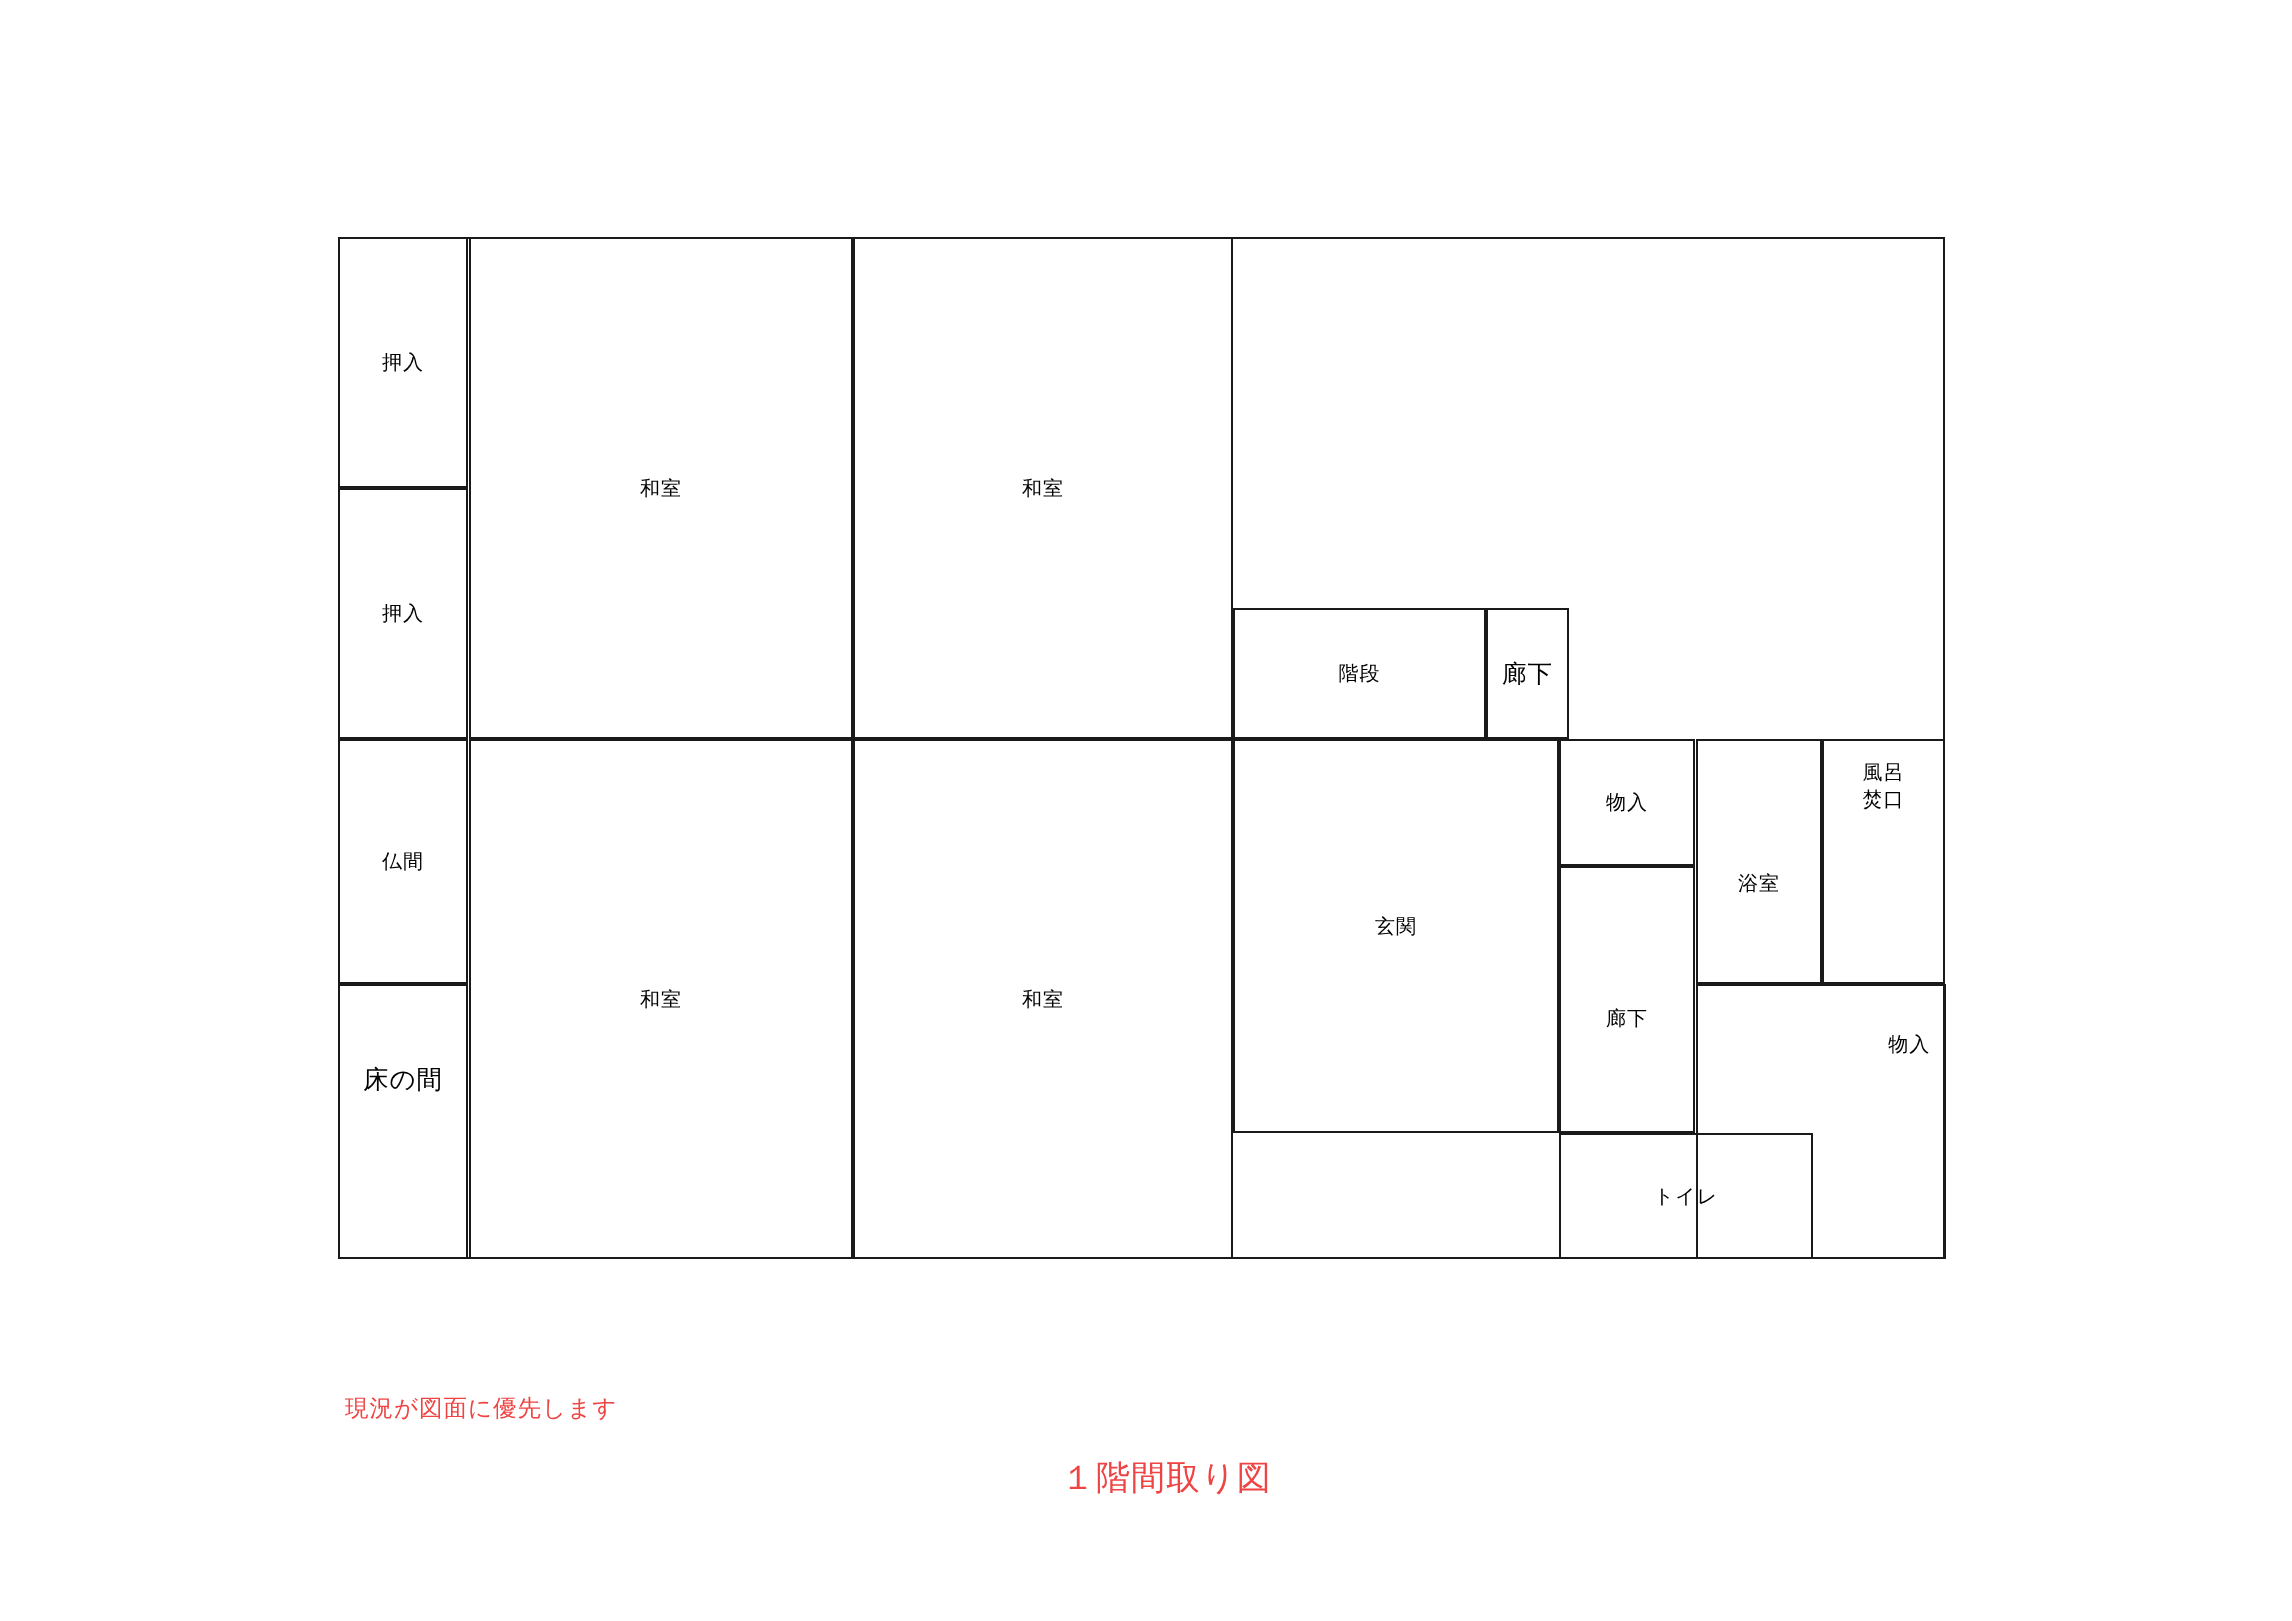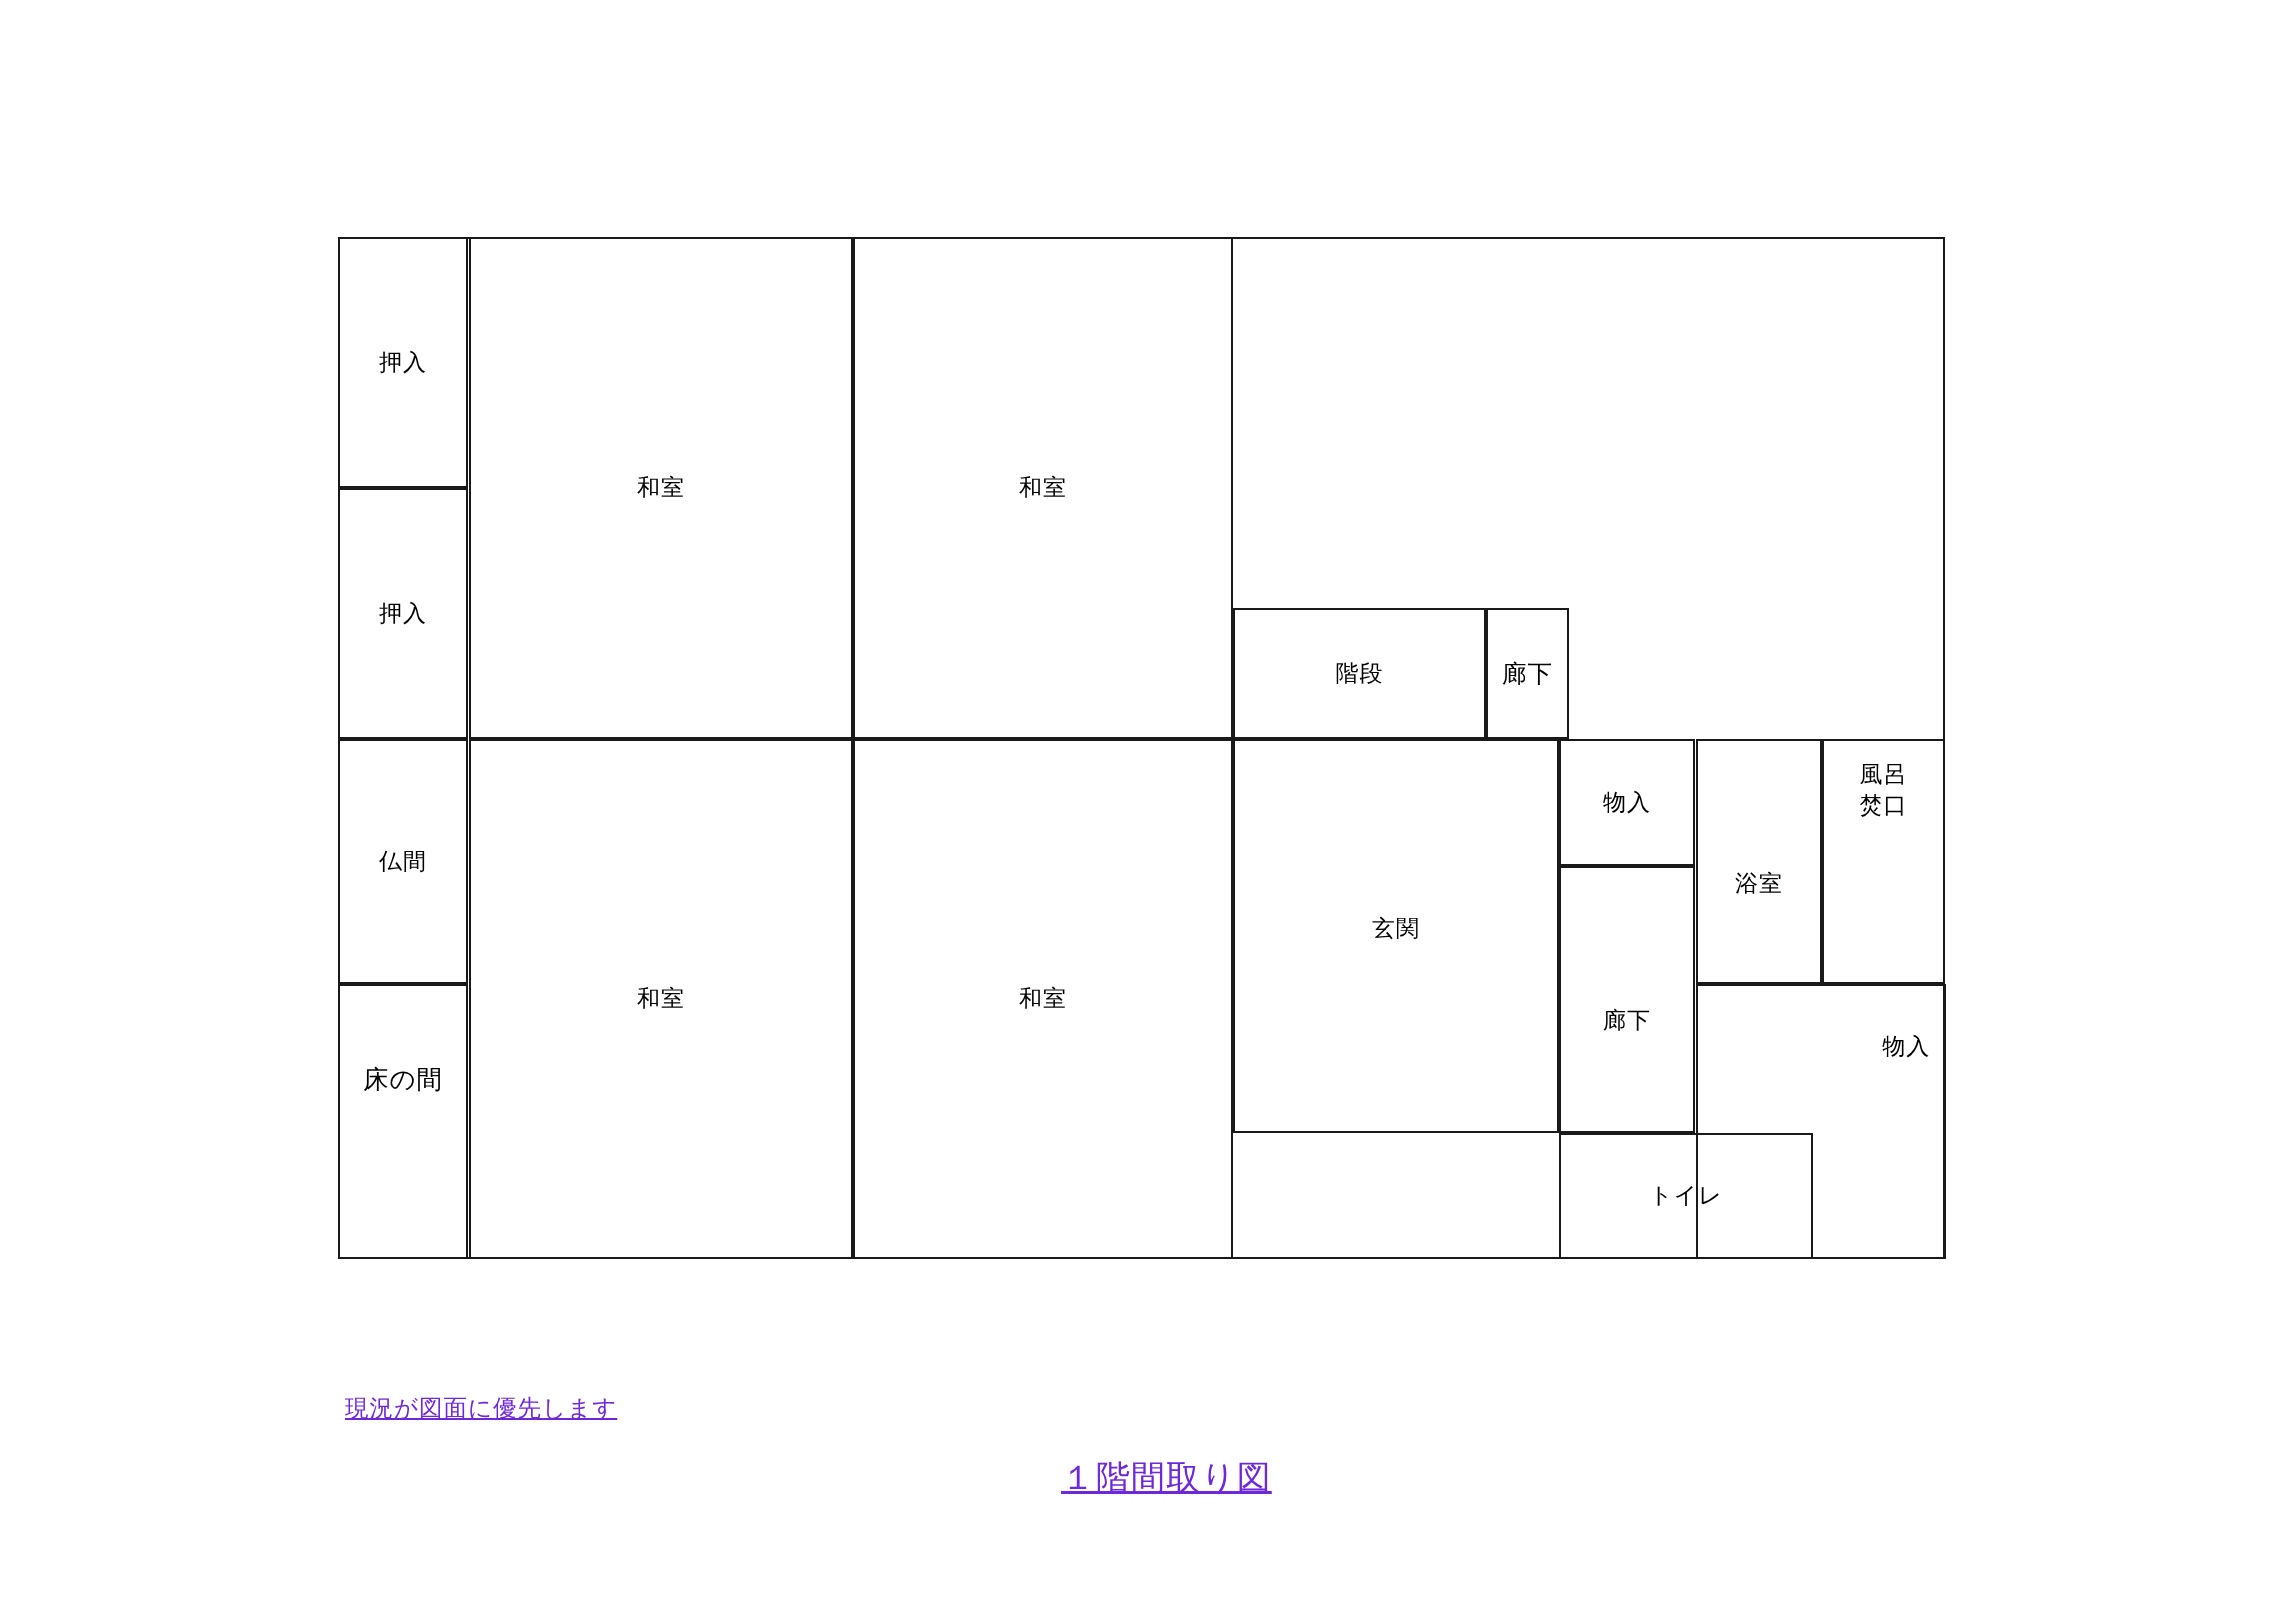--- a/index.html
+++ b/index.html
@@ -25,39 +25,38 @@
   .room {
     position: absolute;
     box-sizing: border-box;
     border: 2px solid #1a1a1a;
     display: flex;
     align-items: center;
     justify-content: center;
     background: transparent;
   }
   .room-label {
-    font-size: 23px;
+    font-size: 20px;
     line-height: 1.35;
     text-align: center;
     letter-spacing: 1px;
     white-space: pre-line;
     color: #000000;
   }
   .outline {
     position: absolute;
     box-sizing: border-box;
     border: 2px solid #1a1a1a;
     pointer-events: none;
   }
   .caption {
     position: absolute;
     font-size: 23.5px;
     letter-spacing: 1px;
-    color: #6d28d9;
-    text-decoration: underline;
+    color: #ef4444;
   }
   .ldk-label {
     letter-spacing: 5.9px;
   }
 </style>
 </head>
 <body>
 
 <div id="floorplan">
 

